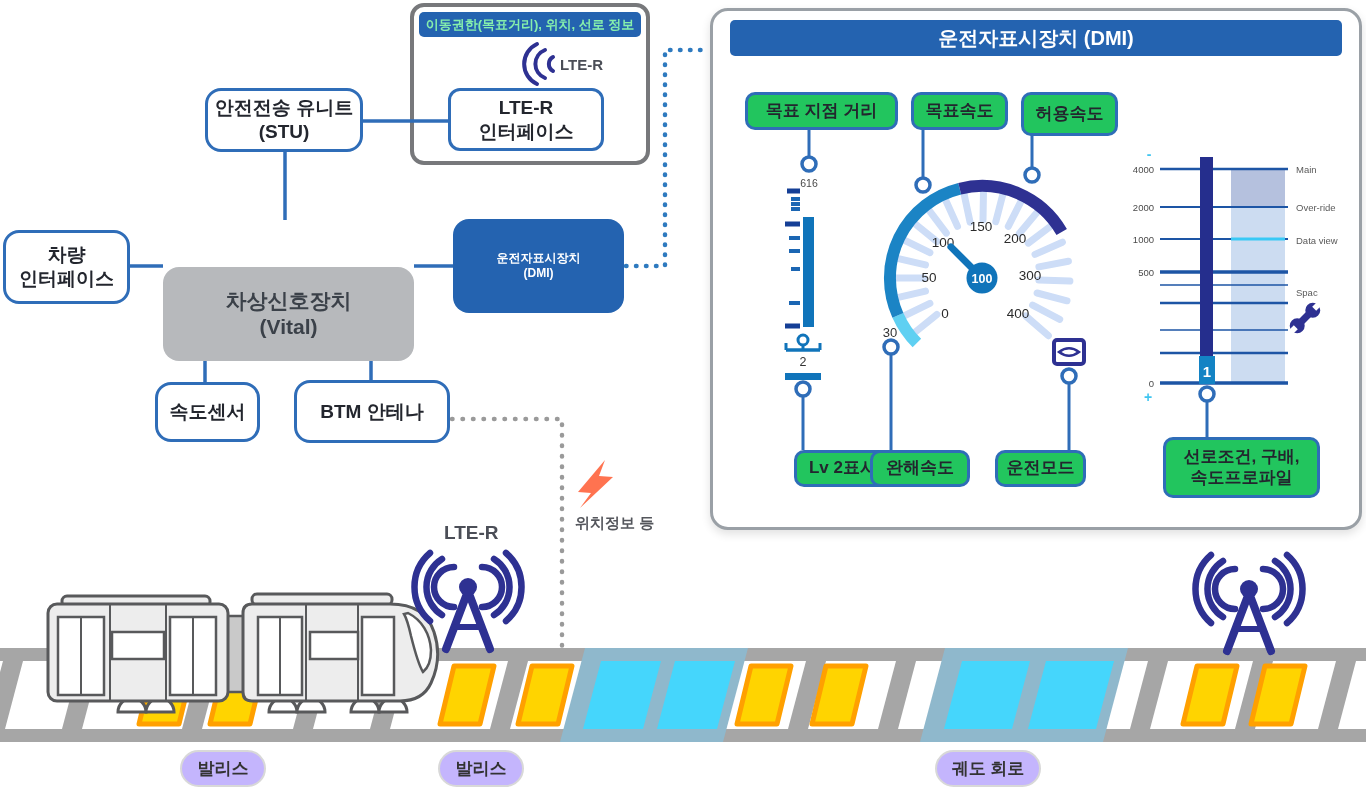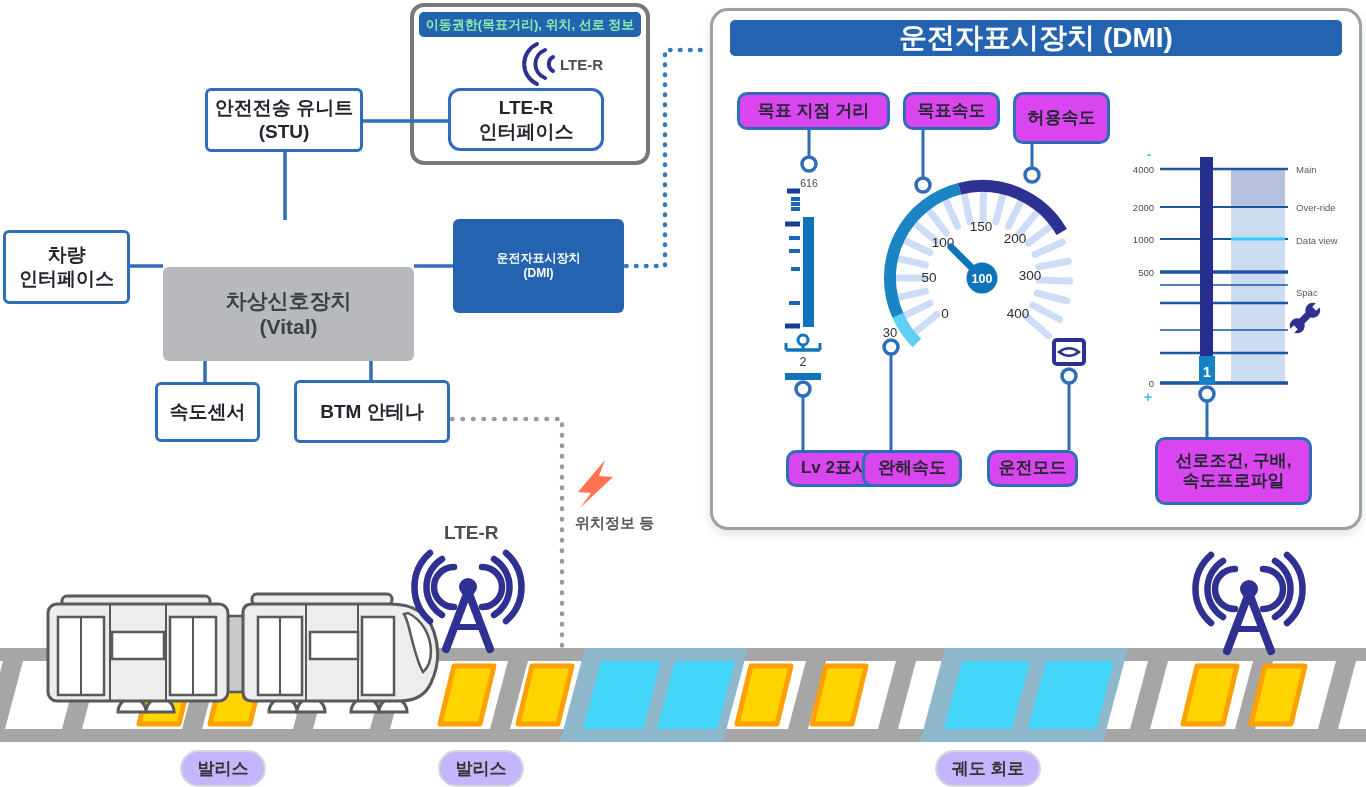--- a/index.html
+++ b/index.html
@@ -3,35 +3,35 @@
 <meta charset="utf-8">
 <style>
   html,body{margin:0;padding:0;background:#fff;}
   #stage{position:relative;width:1366px;height:787px;background:#fff;overflow:hidden;
          font-family:"Liberation Sans","DejaVu Sans",sans-serif;}
   svg{position:absolute;left:0;top:0;pointer-events:none;}
   #base-layer{z-index:1;}
   #panel-layer{z-index:3;}
   .abs{position:absolute;box-sizing:border-box;}
   .box{display:flex;flex-direction:column;align-items:center;justify-content:center;
-       text-align:center;border-radius:6px;background:#fff;border:3px solid #2f6db8;
+       text-align:center;border-radius:16px;background:#fff;border:3px solid #2f6db8;
        font-weight:700;color:#23262e;z-index:4;line-height:1.25;}
   .box .l1,.box .l2{display:block;}
   .graybox{background:#b7b9bc;border:none;color:#3b4149;margin-top:48px;}
   .bluebox{background:#2463b0;border:none;color:#fff;}
   .container-outline{border:4px solid #77787b;border-radius:14px;background:transparent;z-index:0;}
   .banner{background:#2463b0;color:#86efac;border-radius:5px;display:flex;align-items:center;
           justify-content:center;font-weight:700;font-size:13px;z-index:4;}
   .panel{background:#fff;border:3px solid #9aa0a6;border-radius:18px;z-index:2;
          box-shadow:0 4px 10px rgba(0,0,0,.12);}
   .panel-header{background:#2463b0;color:#fff;border-radius:5px;display:flex;align-items:center;
-          justify-content:center;font-weight:700;font-size:28px;z-index:4;}
-  .tag{border:3px solid #2f6db8;border-radius:10px;background:#d946ef;display:flex;flex-direction:column;
+          justify-content:center;font-weight:700;font-size:20px;z-index:4;}
+  .tag{border:3px solid #2f6db8;border-radius:10px;background:#22c55e;display:flex;flex-direction:column;
        align-items:center;justify-content:center;font-weight:700;font-size:17px;color:#23262e;
-       z-index:4;line-height:1.2;}
+       z-index:4;line-height:1.2;margin-left:8px;}
   .pill{border:2px solid #d8d8d8;border-radius:20px;background:#c4b5fd;display:flex;align-items:center;
         justify-content:center;font-weight:600;font-size:17px;color:#333;z-index:4;}
   text{font-family:"Liberation Sans","DejaVu Sans",sans-serif;}
 </style>
 </head>
 <body>
 
 <div id="stage">
 
   <svg id="base-layer" width="1366" height="787" viewBox="0 0 1366 787">
@@ -207,34 +207,34 @@
   <div class="abs panel-header" style="left:730px;top:20px;width:612px;height:36px;">
     <span>운전자표시장치 (DMI)</span>
   </div>
 
   <div class="abs tag" style="left:737px;top:92px;width:153px;height:38px;">
     <span>목표 지점 거리</span>
   </div>
   <div class="abs tag" style="left:903px;top:92px;width:97px;height:38px;">
     <span>목표속도</span>
   </div>
-  <div class="abs tag" style="left:1013px;top:92px;width:97px;height:52px;">
+  <div class="abs tag" style="left:1013px;top:92px;width:97px;height:44px;">
     <span>허용속도</span>
   </div>
 
   <div class="abs tag" style="left:786px;top:450px;width:98px;height:37px;">
     <span>Lv 2표시</span>
   </div>
   <div class="abs tag" style="left:862px;top:450px;width:100px;height:37px;">
     <span>완해속도</span>
   </div>
   <div class="abs tag" style="left:987px;top:450px;width:91px;height:37px;">
     <span>운전모드</span>
   </div>
-  <div class="abs tag" style="left:1155px;top:437px;width:157px;height:68px;">
+  <div class="abs tag" style="left:1155px;top:437px;width:157px;height:61px;">
     <span>선로조건, 구배,</span>
     <span>속도프로파일</span>
   </div>
 
   <svg id="panel-layer" width="1366" height="787" viewBox="0 0 1366 787">
 
     <g stroke="#2f6db8" stroke-width="3">
       <line x1="809" y1="130" x2="809" y2="157"></line>
       <line x1="923" y1="130" x2="923" y2="178"></line>
       <line x1="1032" y1="130" x2="1032" y2="168"></line>

